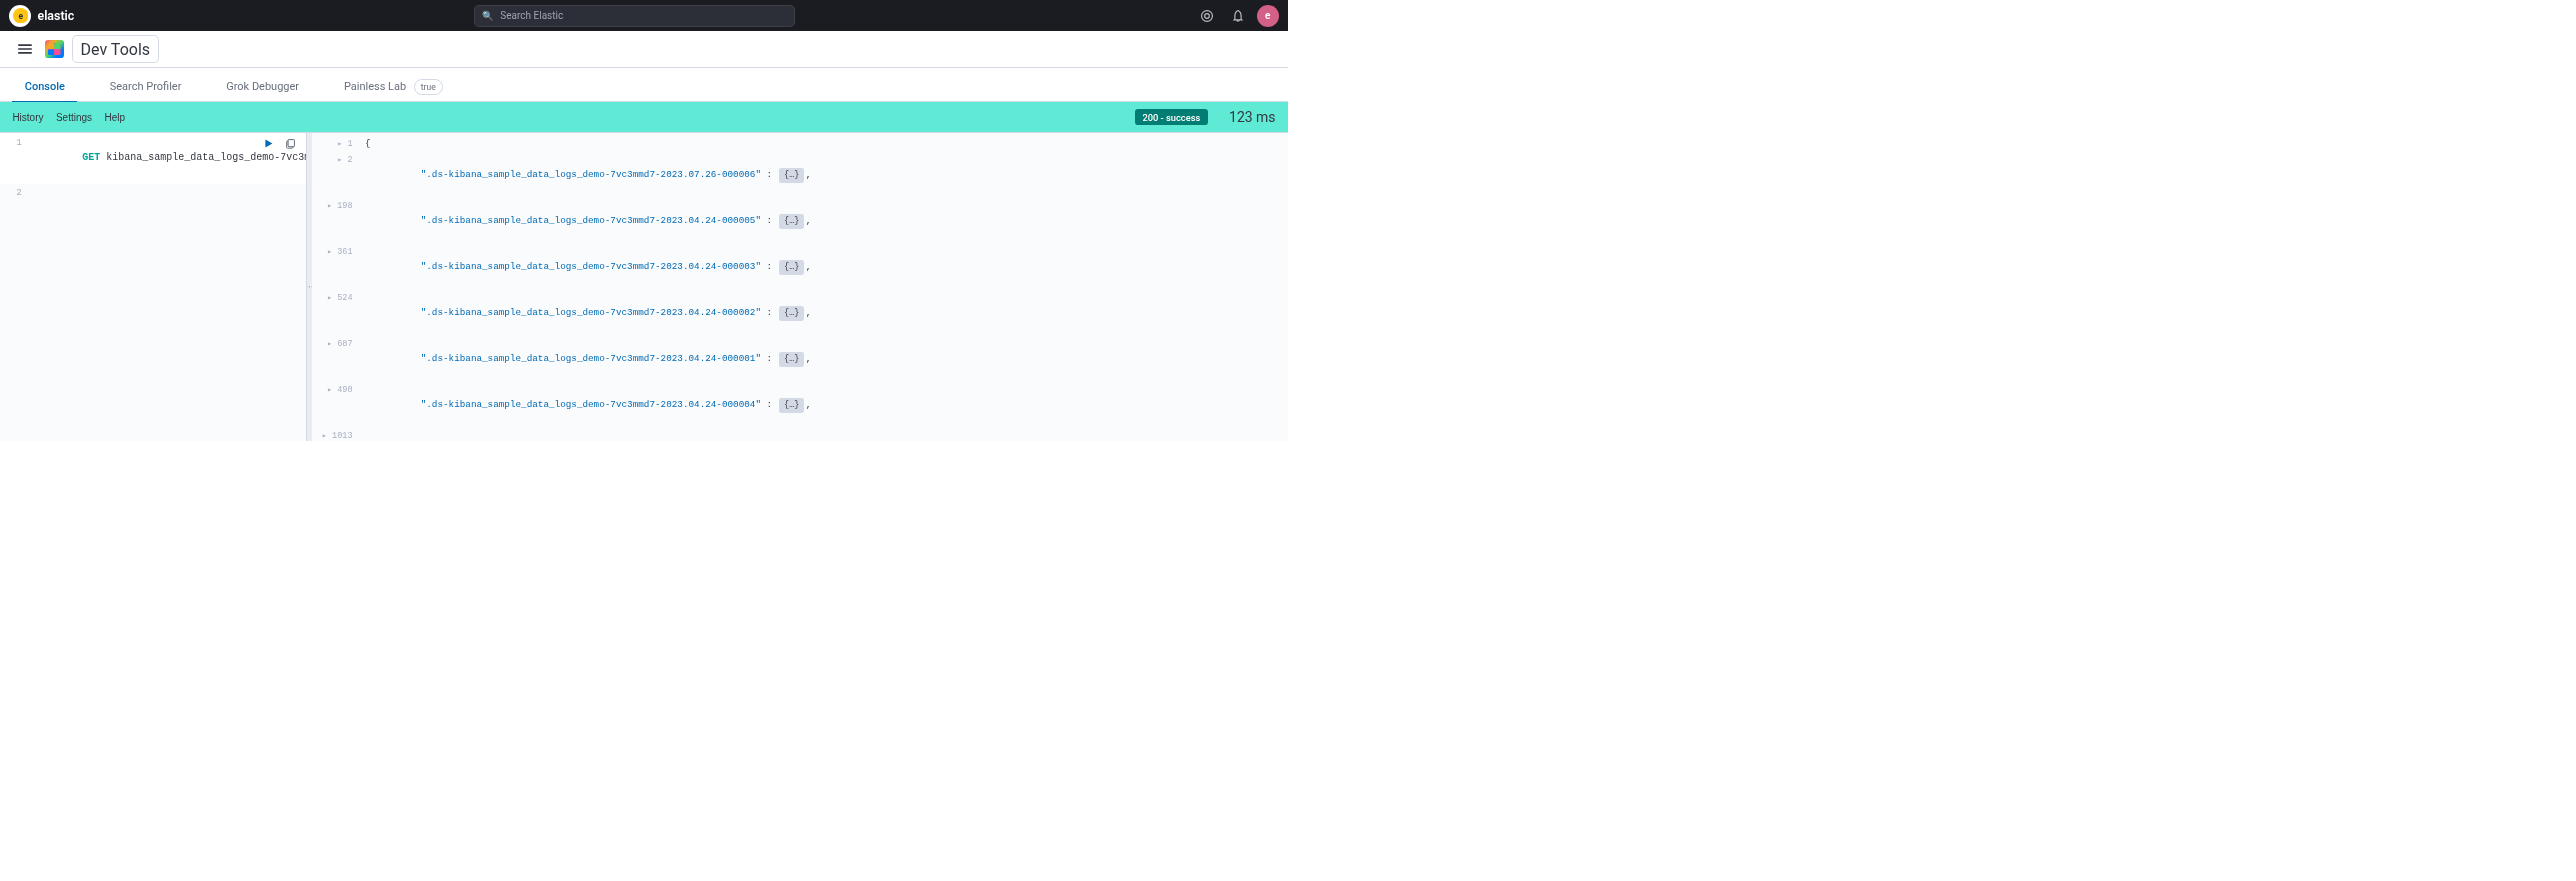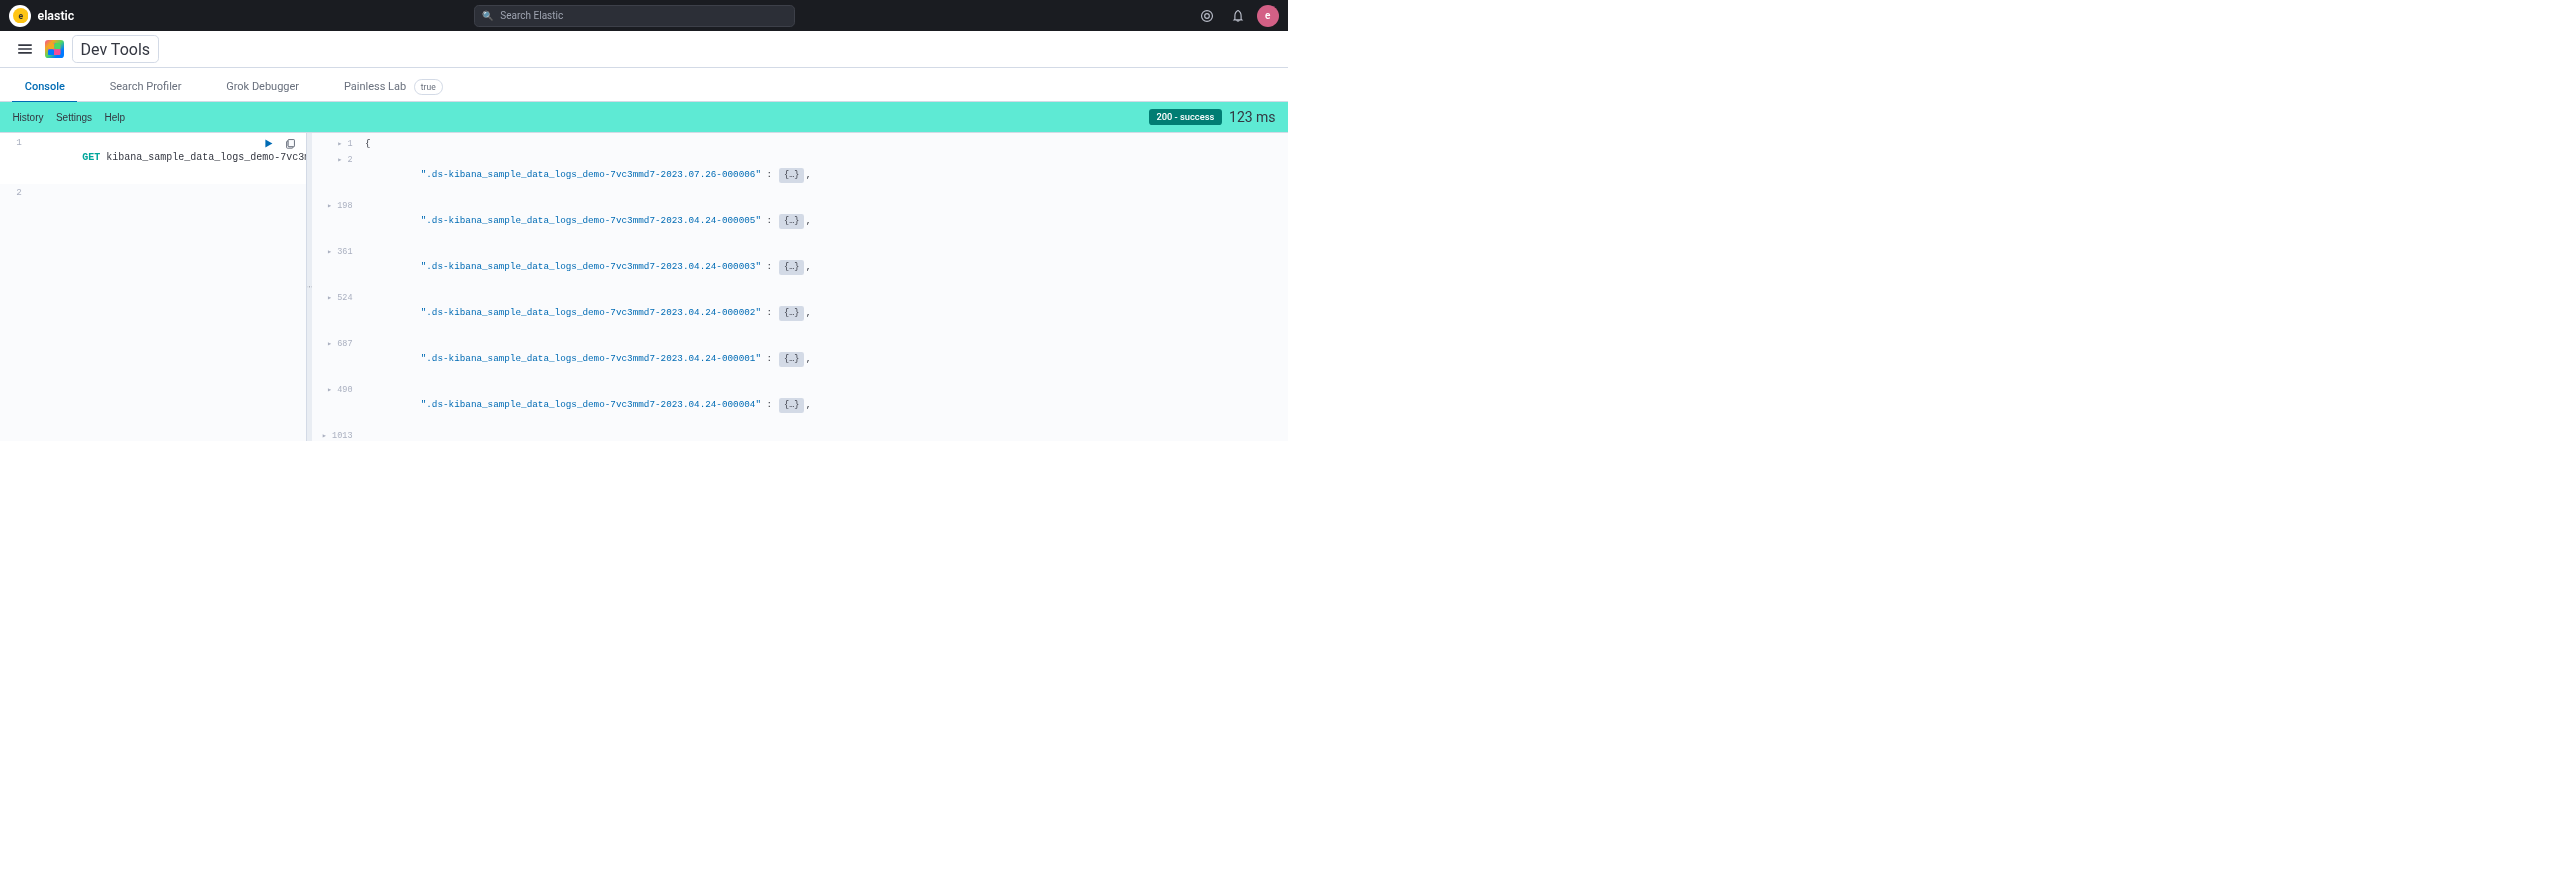--- a/index.html
+++ b/index.html
@@ -457,21 +457,21 @@
   <div class="tab">
     <span>Painless Lab</span>
     <span class="beta-badge">true</span>
   </div>
 </div>
 
 <div class="toolbar">
   <button class="toolbar-btn">History</button>
   <button class="toolbar-btn">Settings</button>
   <button class="toolbar-btn">Help</button>
-  <div style="margin-left:auto; display:flex; gap:2px;">
+  <div style="margin-left:auto; display:flex; align-items:center; gap:16px;">
     <div class="status-badge">200 - success</div>
     <span class="time-badge">123 ms</span>
   </div>
 </div>
 
 <div class="main-content">
 
   <div class="editor-pane">
 
     <div class="editor-line" style="background:#fff; position:relative;">

